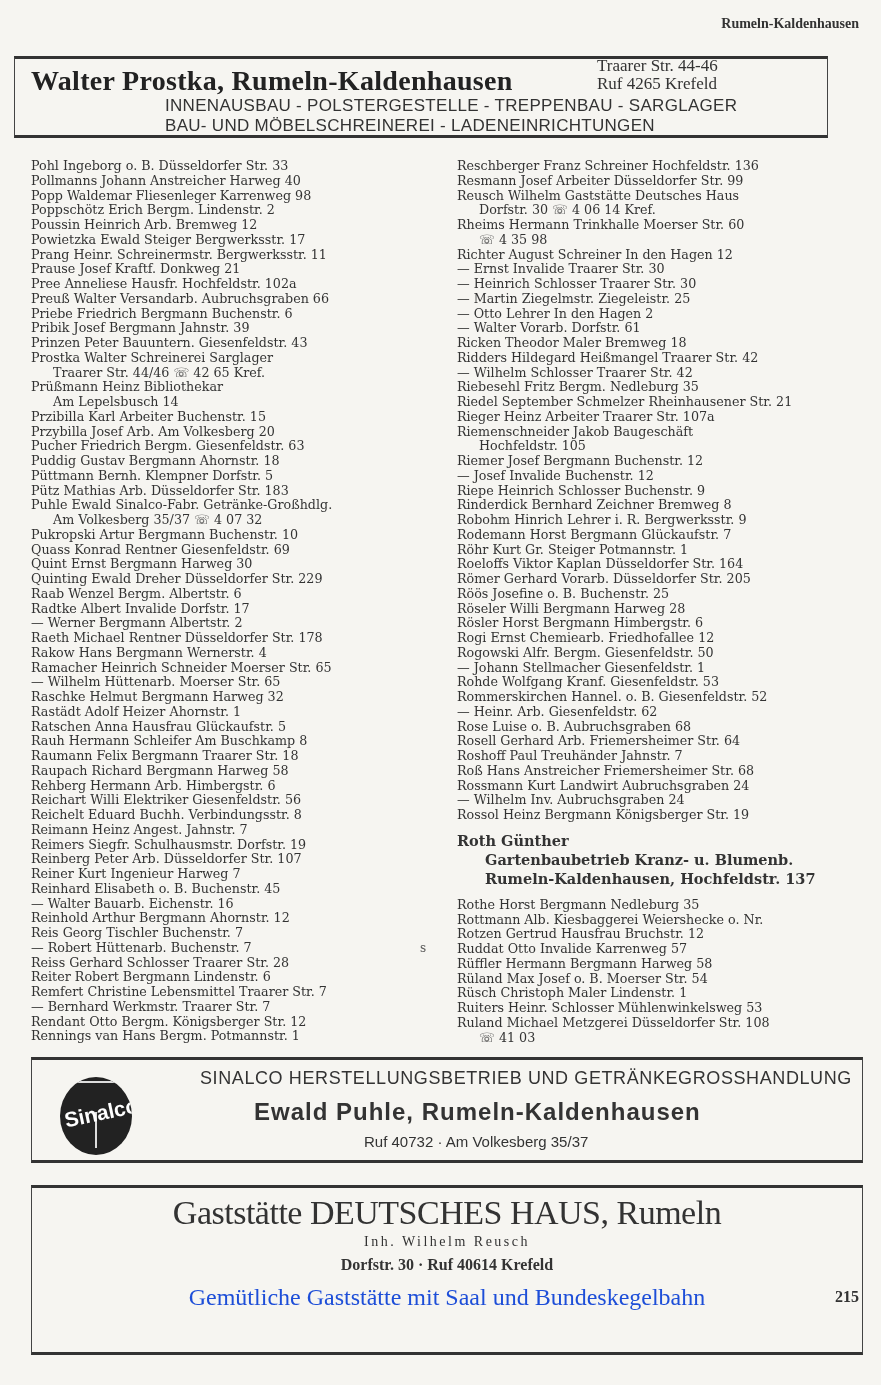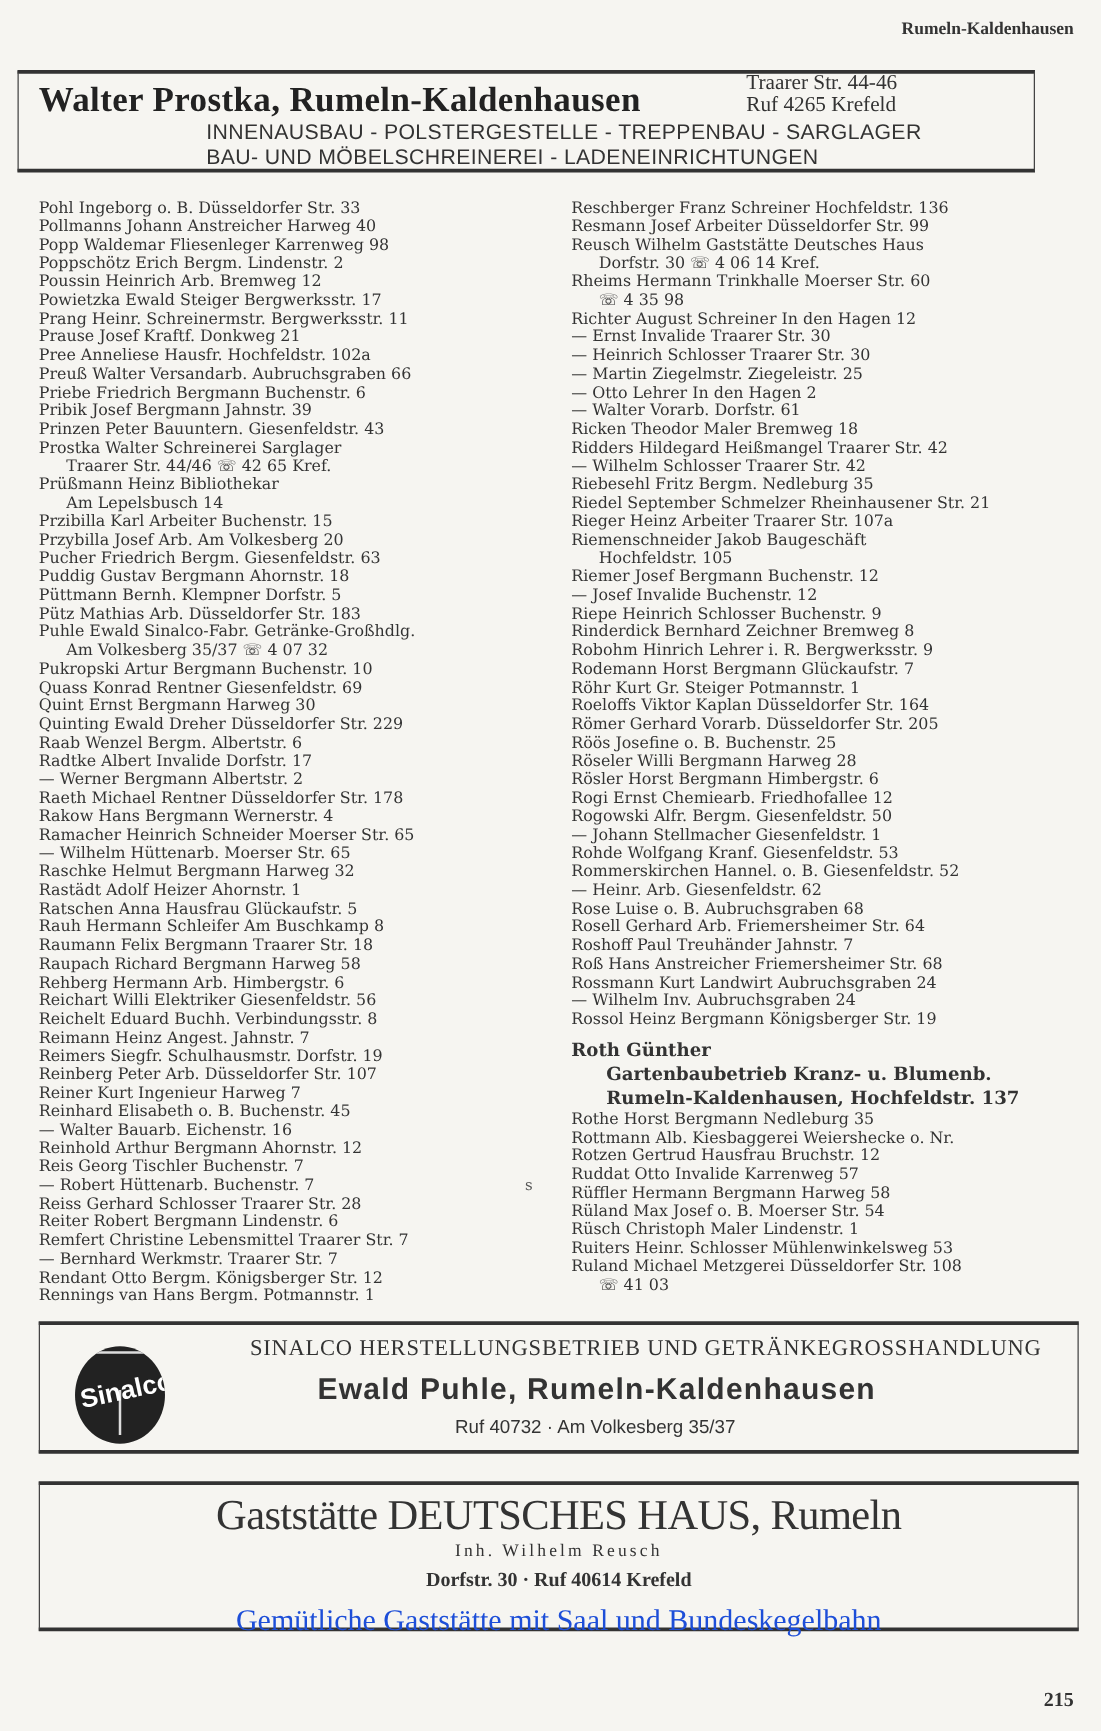--- a/index.html
+++ b/index.html
@@ -34,21 +34,21 @@
   }
   .col {
     position:absolute; top:159px; width:420px;
     font-family:"DejaVu Serif", serif; font-size:12.7px; line-height:14.75px; color:#333;
   }
   .col.left { left:31px; }
   .col.right { left:457px; }
   .entry { white-space:nowrap; }
   .entry.cont { padding-left:22px; }
   .roth {
-    margin-top:8px; font-weight:bold; font-size:14.5px; line-height:19px;
+    margin-top:8px; margin-bottom:10px; font-weight:bold; font-size:14.5px; line-height:19px;
   }
   .roth .sub { padding-left:28px; display:block; }
   .ad2 {
     position:absolute; left:31px; top:1057px; width:832px; height:106px;
     border-top:3px solid #333; border-bottom:3px solid #333;
     border-left:1.5px solid #444; border-right:1.5px solid #444; box-sizing:border-box;
   }
   .logo {
     position:absolute; left:28px; top:17px; width:72px; height:78px; border-radius:50%;
     background:#222; color:#fff; overflow:hidden;
@@ -56,44 +56,44 @@
   .logo .glass-outline {
     position:absolute; left:16px; top:4px; width:40px; height:2px; background:#ddd;
   }
   .logo .stem { position:absolute; left:35px; top:35px; width:2px; height:36px; background:#ddd; }
   .logo .text {
     position:absolute; left:4px; top:24px; transform:rotate(-12deg);
     font-family:"Liberation Sans", sans-serif; font-weight:bold; font-size:21px; color:#fff;
   }
   .ad2 .line1 {
     position:absolute; left:168px; top:8px;
-    font-family:Liberation Serif, serif; font-size:18px; letter-spacing:0.6px; color:#333;
+    font-family:Liberation Sans, sans-serif; font-size:18px; letter-spacing:0.6px; color:#333;
   }
   .ad2 .line2 {
     position:absolute; left:222px; top:38px;
     font-family:"Liberation Sans", sans-serif; font-weight:bold; font-size:24px; letter-spacing:1px; color:#333;
   }
   .ad2 .line3 {
     position:absolute; left:332px; top:73px;
     font-family:"Liberation Sans", sans-serif; font-size:15px; color:#333;
   }
   .ad3 {
-    position:absolute; left:31px; top:1185px; width:832px; height:120px;
+    position:absolute; left:31px; top:1185px; width:832px; height:170px;
     border-top:3px solid #333; border-bottom:3px solid #333;
     border-left:1.5px solid #444; border-right:1.5px solid #444; box-sizing:border-box;
     text-align:center;
   }
   .ad3 .title {
     margin-top:6px; font-family:"Liberation Serif", serif; font-size:34px; color:#333; letter-spacing:-0.5px;
   }
   .ad3 .owner { font-family:"Liberation Serif", serif; font-size:14px; letter-spacing:2.5px; margin-top:2px; color:#333;}
   .ad3 .contact { font-family:"Liberation Serif", serif; font-weight:bold; font-size:16px; margin-top:6px; color:#333;}
   .ad3 .slogan { font-family:"Liberation Serif", serif; font-size:24px; margin-top:10px; color:#1d4ed8;}
   .page-number {
-    position:absolute; right:22px; top:1352px;
+    position:absolute; right:22px; top:1288px;
     font-family:"Liberation Serif", serif; font-weight:bold; font-size:16px; color:#333;
   }
   .stray { position:absolute; left:420px; top:941px; font-size:12px; color:#555;}
 </style>
 </head>
 <body>
 
 <div class="running-head">Rumeln-Kaldenhausen</div>
 
 <div class="ad1">

